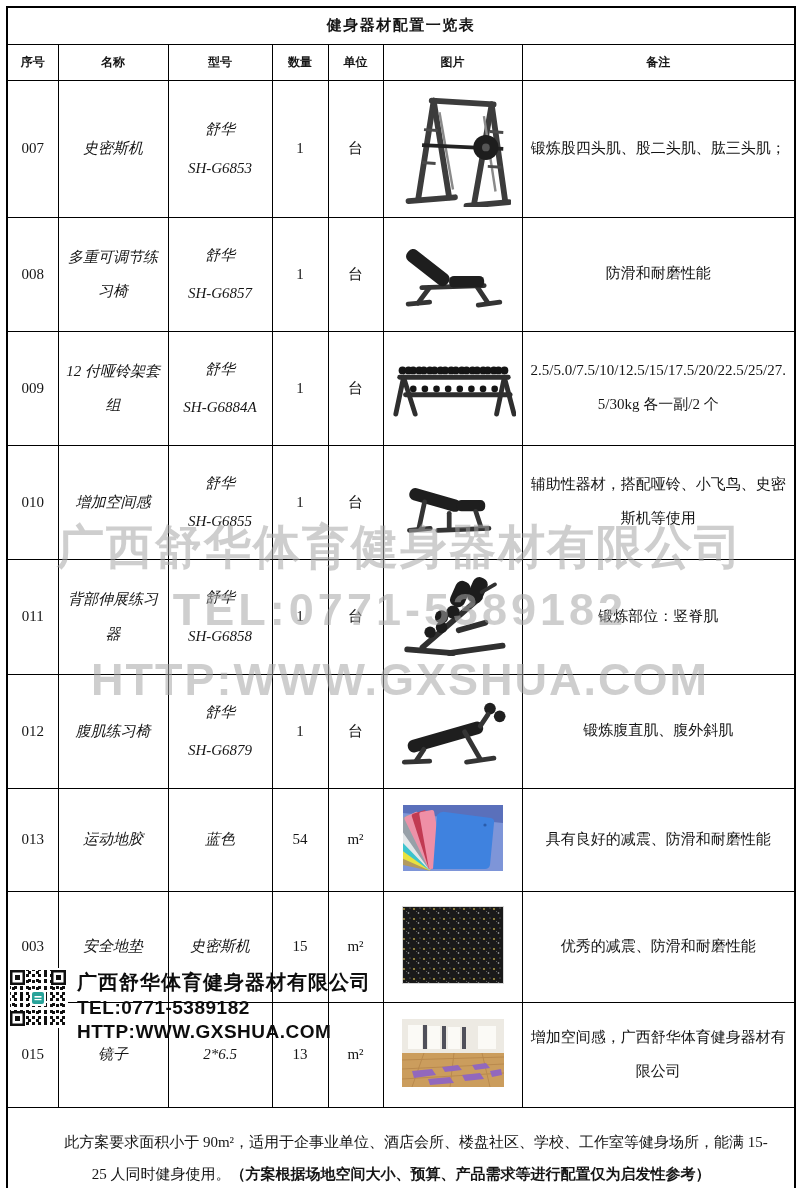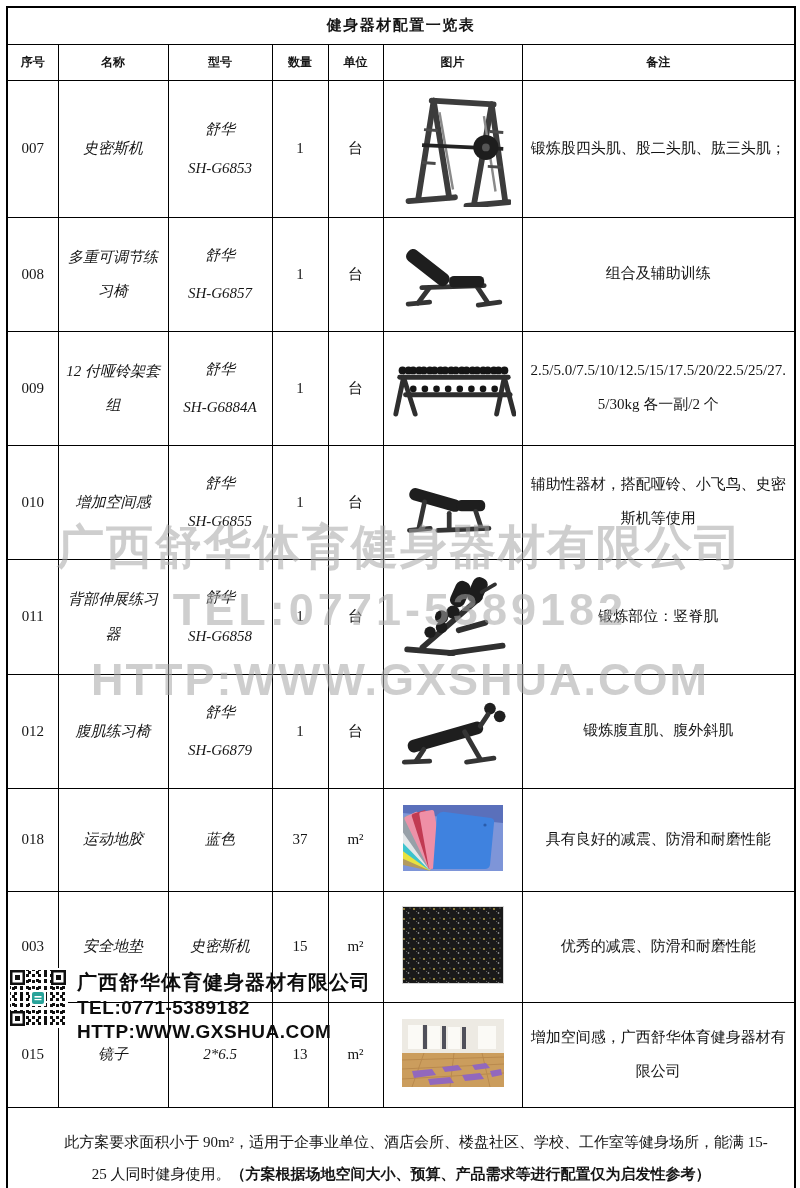--- a/index.html
+++ b/index.html
@@ -125,21 +125,21 @@
             <path d="M28 54 L92 52"></path>
                 <path d="M36 54 L24 70"></path>
                 <path d="M84 52 L96 70"></path>
             <path d="M14 71 L36 69"></path>
                 <path d="M86 72 L108 69"></path>
           </g>
           <rect x="18" y="12" width="52" height="14" rx="6" transform="rotate(38 18 12)" fill="#1e1e1e"></rect>
           <rect x="56" y="42" width="36" height="12" rx="5" fill="#1e1e1e"></rect>
         </svg>
       </td>
-      <td class="remc">组合及辅助训练</td>
+      <td class="remc">防滑和耐磨性能</td>
     </tr>
 
     <tr style="height:114px">
       <td>009</td>
       <td class="namec">12 付哑铃架套组</td>
       <td class="modelc">
         <span>舒华</span>
         <span>SH-G6884A</span>
       </td>
       <td>1</td>
@@ -267,27 +267,27 @@
                 <path d="M30 58 L22 70"></path>
             <path d="M10 71 L36 70"></path>
                 <path d="M74 71 L102 67"></path>
           </g>
         </svg>
       </td>
       <td class="remc">锻炼腹直肌、腹外斜肌</td>
     </tr>
 
     <tr style="height:103px">
-      <td>018</td>
+      <td>013</td>
       <td class="namec">运动地胶</td>
       <td class="modelc">
         <span>蓝色</span>
         <span></span>
       </td>
-      <td>37</td>
+      <td>54</td>
       <td>m²</td>
       <td class="imgc">
         <svg viewBox="0 0 100 66" width="100" height="66">
           <rect width="100" height="66" fill="#7e95d8"></rect>
           <polygon points="0,0 100,0 100,18 0,8" fill="#5a70bb"></polygon>
           <g>
             <rect x="26" y="6" width="15" height="58" rx="2" transform="rotate(-78 28 64)" fill="#b39a5e"></rect>
             <rect x="26" y="6" width="15" height="58" rx="2" transform="rotate(-66 28 64)" fill="#e8e23f"></rect>
             <rect x="26" y="6" width="15" height="58" rx="2" transform="rotate(-54 28 64)" fill="#3cc3cd"></rect>
             <rect x="26" y="6" width="15" height="58" rx="2" transform="rotate(-44 28 64)" fill="#e4e7e9"></rect>

